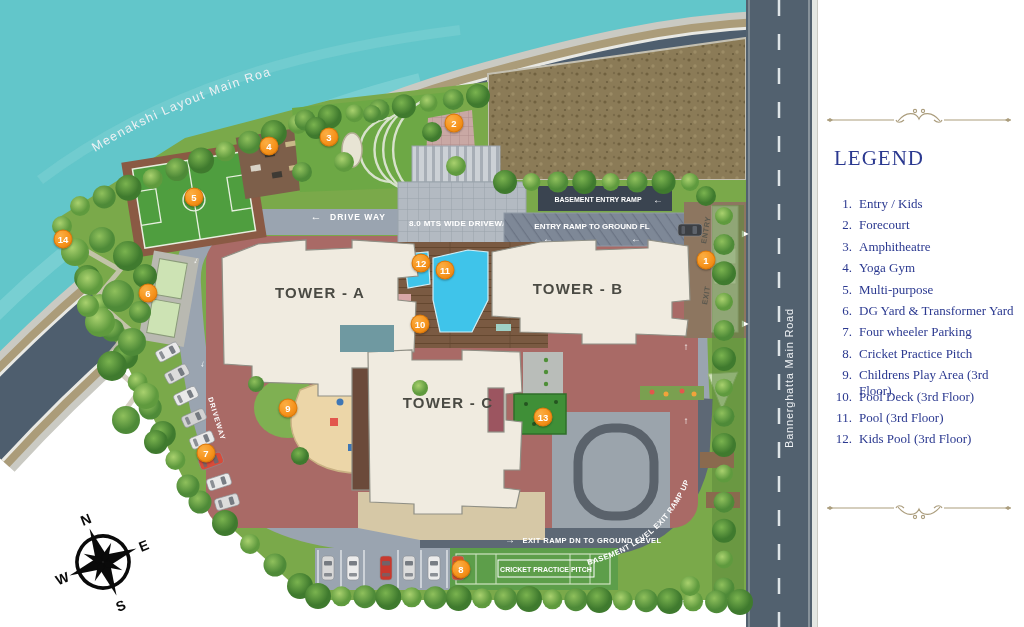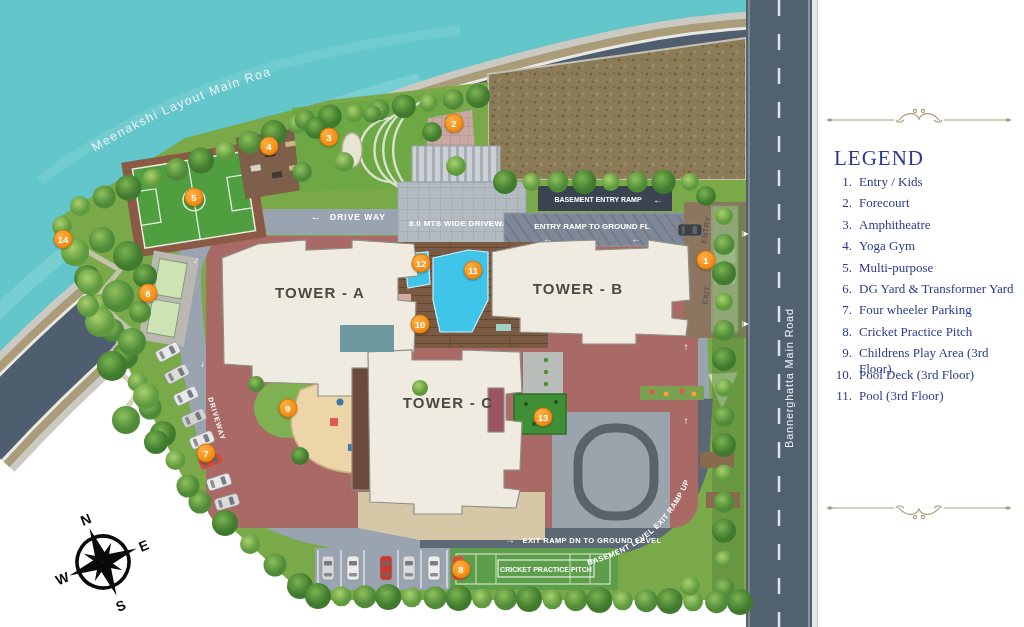--- a/index.html
+++ b/index.html
@@ -10,21 +10,21 @@
   .marker{position:absolute;width:17px;height:17px;border-radius:50%;
     background:radial-gradient(circle at 35% 30%,#fbaf45,#f7941d 55%,#e07c0a);
     border:1px solid rgba(214,116,8,.9);
     color:#fff;font-size:9.5px;font-weight:bold;line-height:17px;text-align:center;
     transform:translate(-50%,-50%);box-shadow:0 1px 2px rgba(0,0,0,.35);}
   
   #roadEdgeStrip{position:absolute;left:812px;top:0;width:5px;height:627px;background:#e4e7e3;}
   #panelDivider{position:absolute;left:817px;top:0;width:1px;height:627px;background:#c9c9c2;}
   #legend{position:absolute;left:826px;top:146px;width:194px;color:#2b3990;}
   #legend .title{font-family:"Liberation Serif",serif;font-size:21px;letter-spacing:1px;
-    color:#2b3990;margin:0 0 3px 8px;font-weight:normal;}
+    color:#2b3990;margin:0 0 25px 8px;font-weight:normal;}
   #legend ol{list-style:none;margin:0;padding:0;}
   #legend li{display:flex;align-items:baseline;height:21.4px;
     font-family:"Liberation Serif",serif;font-size:13px;}
   #legend .num{width:26px;text-align:right;margin-right:7px;flex:none;}
   .flourish{position:absolute;left:824px;width:190px;height:26px;}
   
   .rlabel{fill:#eef1f4;font-family:"Liberation Sans",sans-serif;}
   .maplabel{fill:#ffffff;font-weight:bold;font-family:"Liberation Sans",sans-serif;}
   .towerlabel{fill:#4a4a43;font-size:15px;letter-spacing:1.2px;font-weight:bold;
     font-family:"Liberation Sans",sans-serif;}
@@ -521,21 +521,21 @@
   <div class="marker" style="left:706px;top:260px">1</div>
   <div class="marker" style="left:454px;top:123px">2</div>
   <div class="marker" style="left:329px;top:137px">3</div>
   <div class="marker" style="left:269px;top:146px">4</div>
   <div class="marker" style="left:194px;top:197px">5</div>
   <div class="marker" style="left:148px;top:293px">6</div>
   <div class="marker" style="left:206px;top:453px">7</div>
   <div class="marker" style="left:461px;top:569px">8</div>
   <div class="marker" style="left:288px;top:408px">9</div>
   <div class="marker" style="left:420px;top:324px">10</div>
-  <div class="marker" style="left:473px;top:270px">11</div>
+  <div class="marker" style="left:445px;top:270px">11</div>
   <div class="marker" style="left:421px;top:263px">12</div>
   <div class="marker" style="left:543px;top:417px">13</div>
   <div class="marker" style="left:63px;top:239px">14</div>
 </div>
 
 <div id="roadEdgeStrip"></div>
 <div id="panelDivider"></div>
 
 <svg class="flourish" style="top:106px" viewBox="0 0 190 26">
   <g stroke="#ab9d7d" fill="none" stroke-width="1.1">
@@ -593,20 +593,24 @@
           <span class="lab">Childrens Play Area (3rd Floor)</span>
         </li>
     <li>
           <span class="num">10.</span>
           <span class="lab">Pool Deck (3rd Floor)</span>
         </li>
     <li>
           <span class="num">11.</span>
           <span class="lab">Pool (3rd Floor)</span>
         </li>
+    <li>
+          <span class="num">12.</span>
+          <span class="lab">Kids Pool (3rd Floor)</span>
+        </li>
   </ol>
 </div>
 
 <svg class="flourish" style="top:496px;transform:scaleY(-1)" viewBox="0 0 190 26">
   <g stroke="#ab9d7d" fill="none" stroke-width="1.1">
     <line x1="3" y1="14" x2="70" y2="14"></line>
         <line x1="120" y1="14" x2="187" y2="14"></line>
     <path d="M74,15 C82,5 92,6 95,13 C98,6 108,5 116,15"></path>
     <path d="M80,14 c-3,3 -7,3 -8,0"></path>
         <path d="M110,14 c3,3 7,3 8,0"></path>

